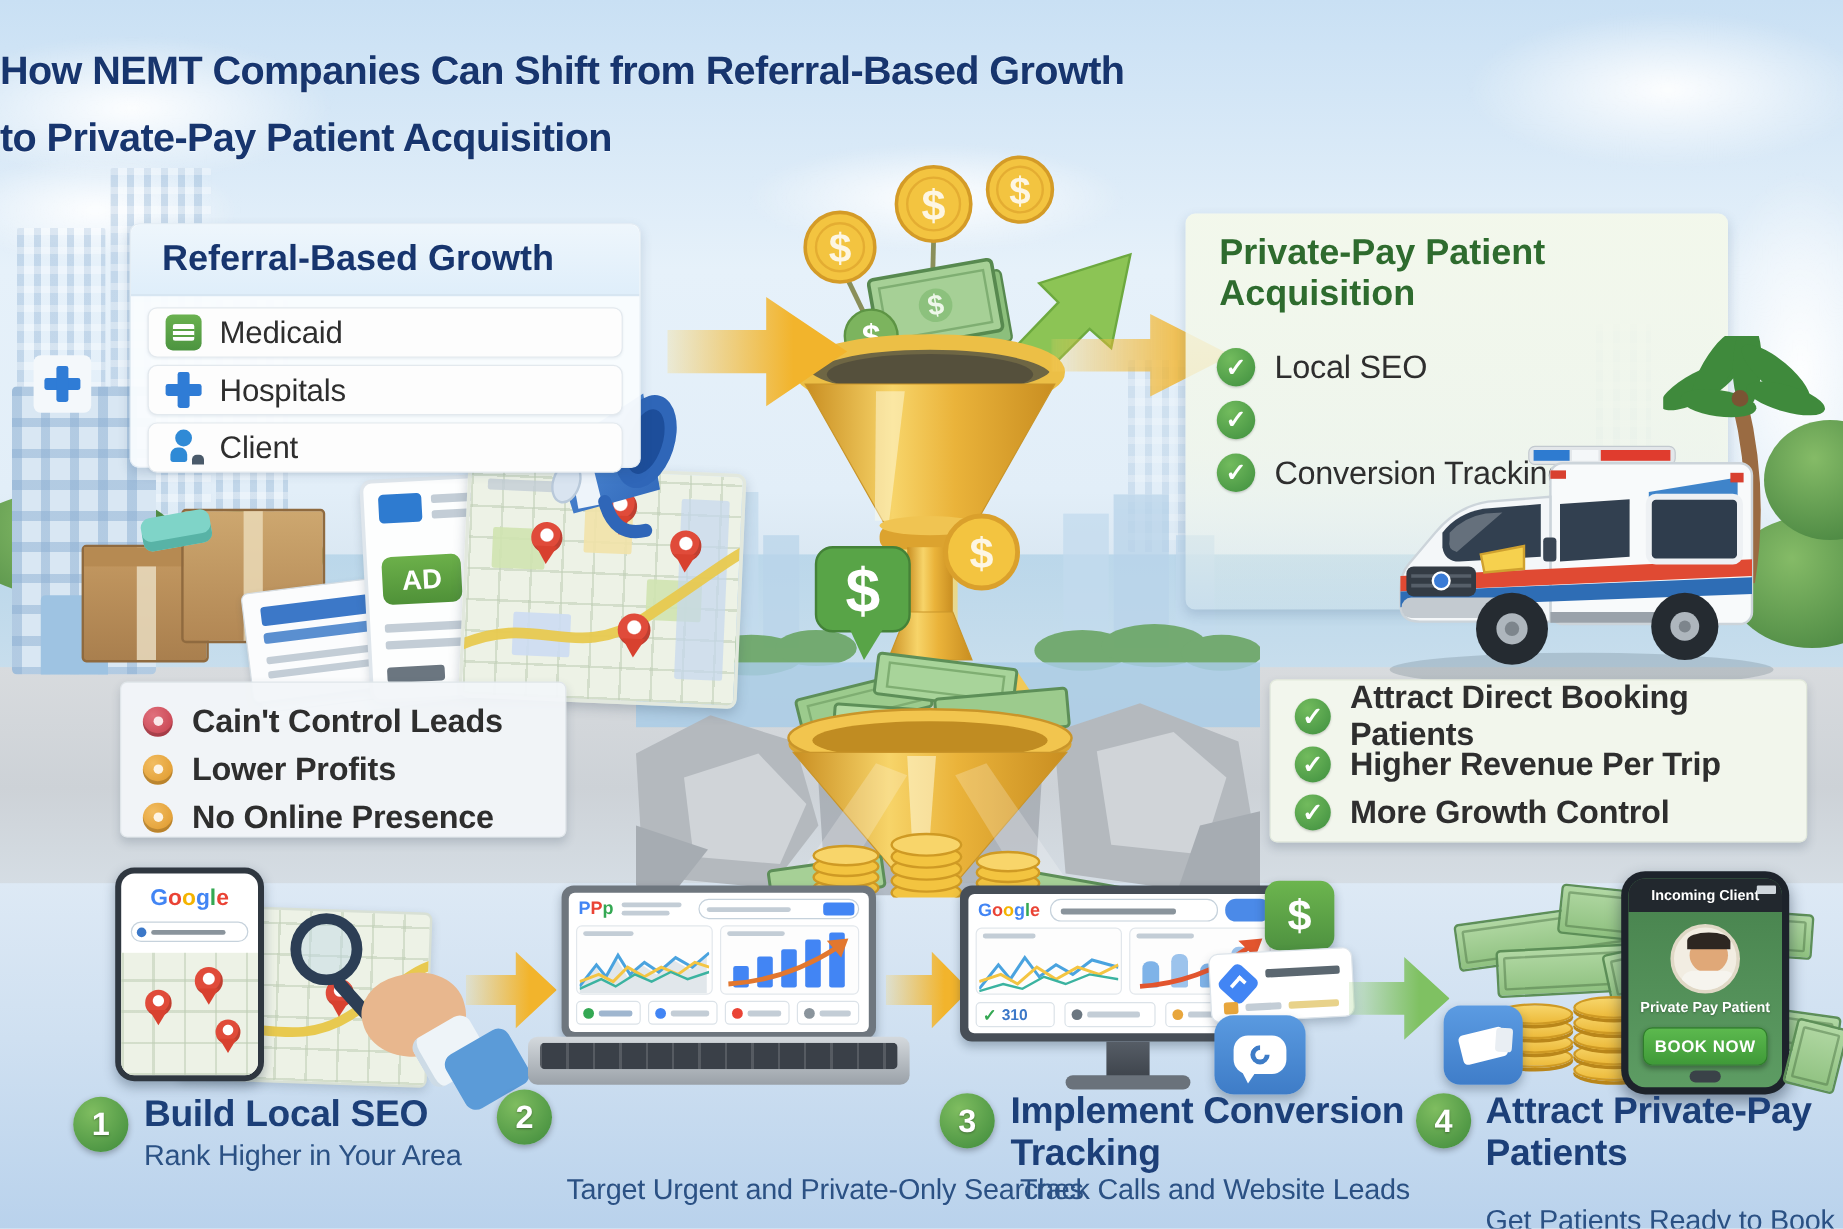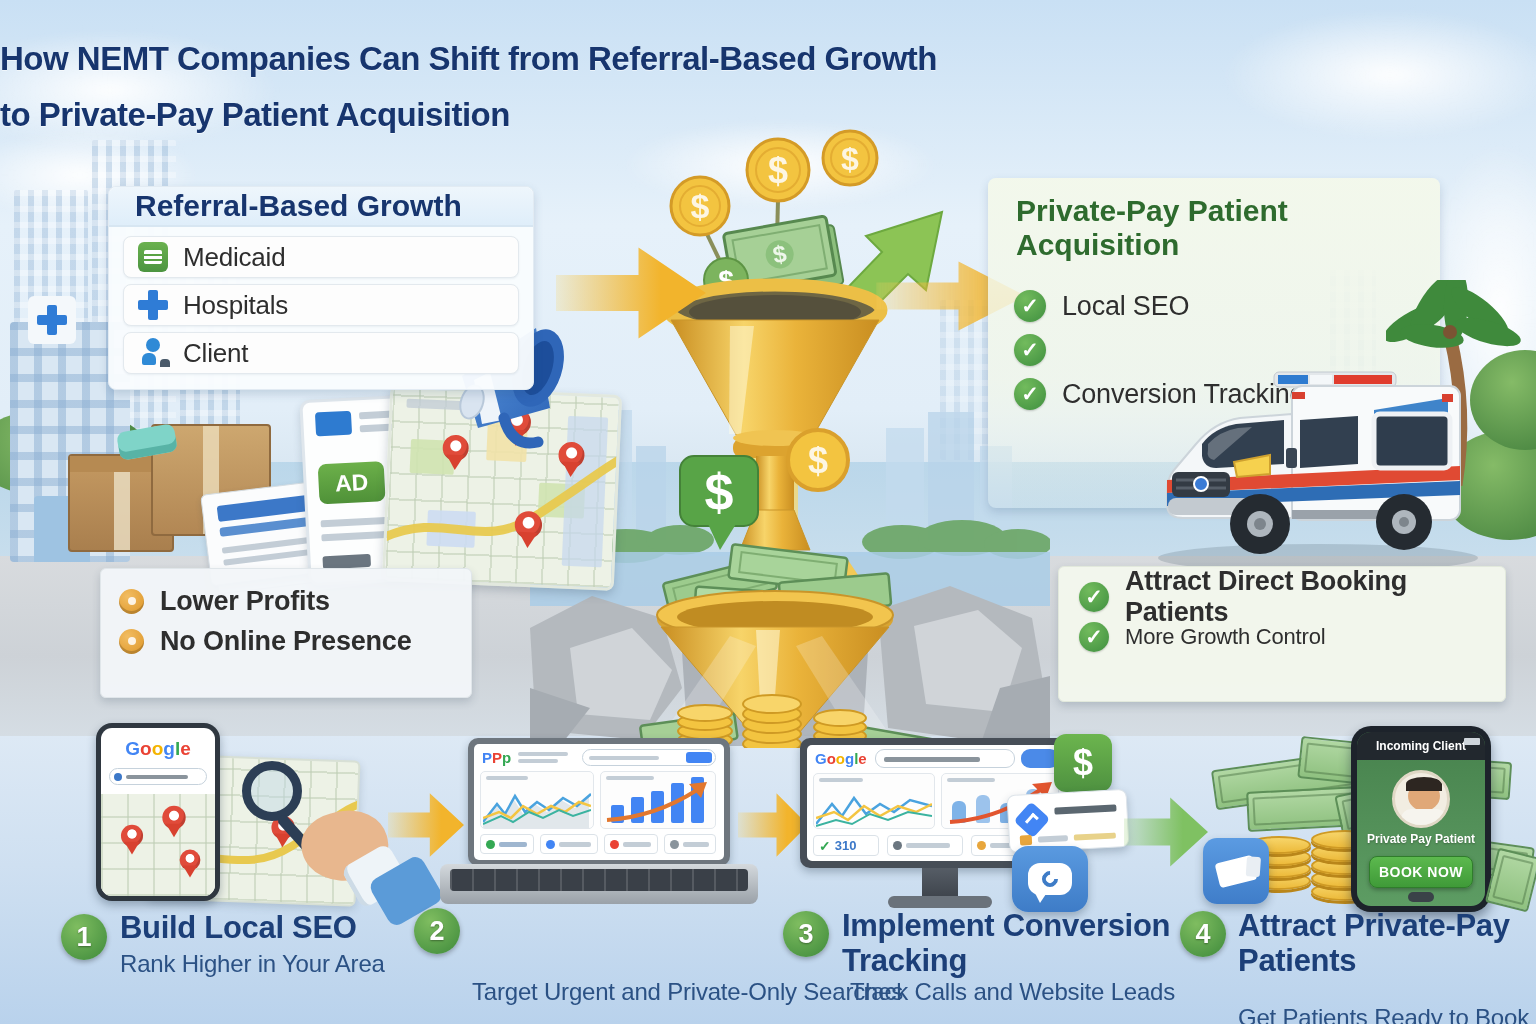--- a/index.html
+++ b/index.html
@@ -331,21 +331,21 @@
       </defs>
     <polygon points="118,10 44,58 60,110 132,90" fill="url(#mblue)"></polygon>
     <polygon points="56,62 72,54 84,102 64,106" fill="#eef4fa"></polygon>
     <ellipse cx="120" cy="50" rx="24" ry="40" transform="rotate(18 120 50)" fill="#2f66b8"></ellipse>
     <ellipse cx="120" cy="50" rx="14" ry="28" transform="rotate(18 120 50)" fill="#1d4e9b"></ellipse>
     <ellipse cx="54" cy="84" rx="11" ry="17" transform="rotate(18 54 84)" fill="#d9e4f0" stroke="#b9c9da" stroke-width="2"></ellipse>
     <path d="M86,100 Q94,130 120,124" stroke="#2f66b8" stroke-width="11" fill="none" stroke-linecap="round"></path>
   </svg>
 
   <div class="abs panel panel-blue" style="left:108px;top:186px;width:426px;height:204px">
-    <div class="hdr-strip" style="height:40px">
+    <div class="hdr-strip" style="height:60px">
       <span class="panel-h-blue">Referral-Based Growth</span>
     </div>
     <div style="padding-top:9px">
       <div class="rowcard">
         <span class="ic-card"></span>
         <span class="itemlabel">Medicaid</span>
       </div>
       <div class="rowcard">
         <span class="ic-plus"></span>
         <span class="itemlabel">Hospitals</span>
@@ -418,37 +418,45 @@
     <circle cx="118" cy="172" r="30" fill="#252b31"></circle>
       <circle cx="118" cy="172" r="13" fill="#aeb6bd"></circle>
       <circle cx="118" cy="172" r="6" fill="#7d858c"></circle>
     <circle cx="262" cy="170" r="28" fill="#252b31"></circle>
       <circle cx="262" cy="170" r="12" fill="#aeb6bd"></circle>
       <circle cx="262" cy="170" r="5" fill="#7d858c"></circle>
   </svg>
 
   <div class="abs simplecard" style="left:100px;top:568px;width:372px;height:130px;padding:12px 0 0 18px">
     <div class="checkrow" style="padding-left:0;height:40px">
+      <span class="bullet" style="background:radial-gradient(circle at 35% 30%,#e0707c,#c43b49)"></span>
+      <span class="itemlabel" style="font-size:27px;font-weight:600">Cain't Control Leads</span>
+    </div>
+    <div class="checkrow" style="padding-left:0;height:40px">
       <span class="bullet" style="background:radial-gradient(circle at 35% 30%,#f2bd62,#dd9526)"></span>
       <span class="itemlabel" style="font-size:27px;font-weight:600">Lower Profits</span>
     </div>
     <div class="checkrow" style="padding-left:0;height:40px">
       <span class="bullet" style="background:radial-gradient(circle at 35% 30%,#f2bd62,#dd9526)"></span>
       <span class="itemlabel" style="font-size:27px;font-weight:600">No Online Presence</span>
     </div>
   </div>
 
   <div class="abs simplecard-green" style="left:1058px;top:566px;width:448px;height:136px;padding:10px 0 0 20px">
     <div class="checkrow" style="padding-left:0;height:40px">
       <span class="check" style="width:30px;height:30px"></span>
       <span class="itemlabel" style="font-size:27px;font-weight:700">Attract Direct Booking Patients</span>
     </div>
     <div class="checkrow" style="padding-left:0;height:40px">
       <span class="check" style="width:30px;height:30px"></span>
-      <span class="itemlabel" style="font-size:22px;font-weight:400">More Growth Control</span>
+      <span class="itemlabel" style="font-size:27px;font-weight:600">Higher Revenue Per Trip</span>
+    </div>
+    <div class="checkrow" style="padding-left:0;height:40px">
+      <span class="check" style="width:30px;height:30px"></span>
+      <span class="itemlabel" style="font-size:27px;font-weight:700">More Growth Control</span>
     </div>
   </div>
 
   <div class="abs" style="left:80px;top:715px;width:340px;height:195px">
     <div class="abs mapbase" style="left:70px;top:42px;width:208px;height:146px;transform:rotate(2deg);border:2px solid #d8e0d5;border-radius:6px;box-shadow:0 3px 8px rgba(50,70,90,.2)">
       <svg class="abs" style="left:0;top:0" width="204" height="142">
           <path d="M-4,110 C50,84 90,120 140,86 S190,48 210,40" stroke="#e8c94f" stroke-width="8" fill="none"></path>
         </svg>
       <span class="pin" style="left:118px;top:54px;transform:scale(.9)"></span>
     </div>

